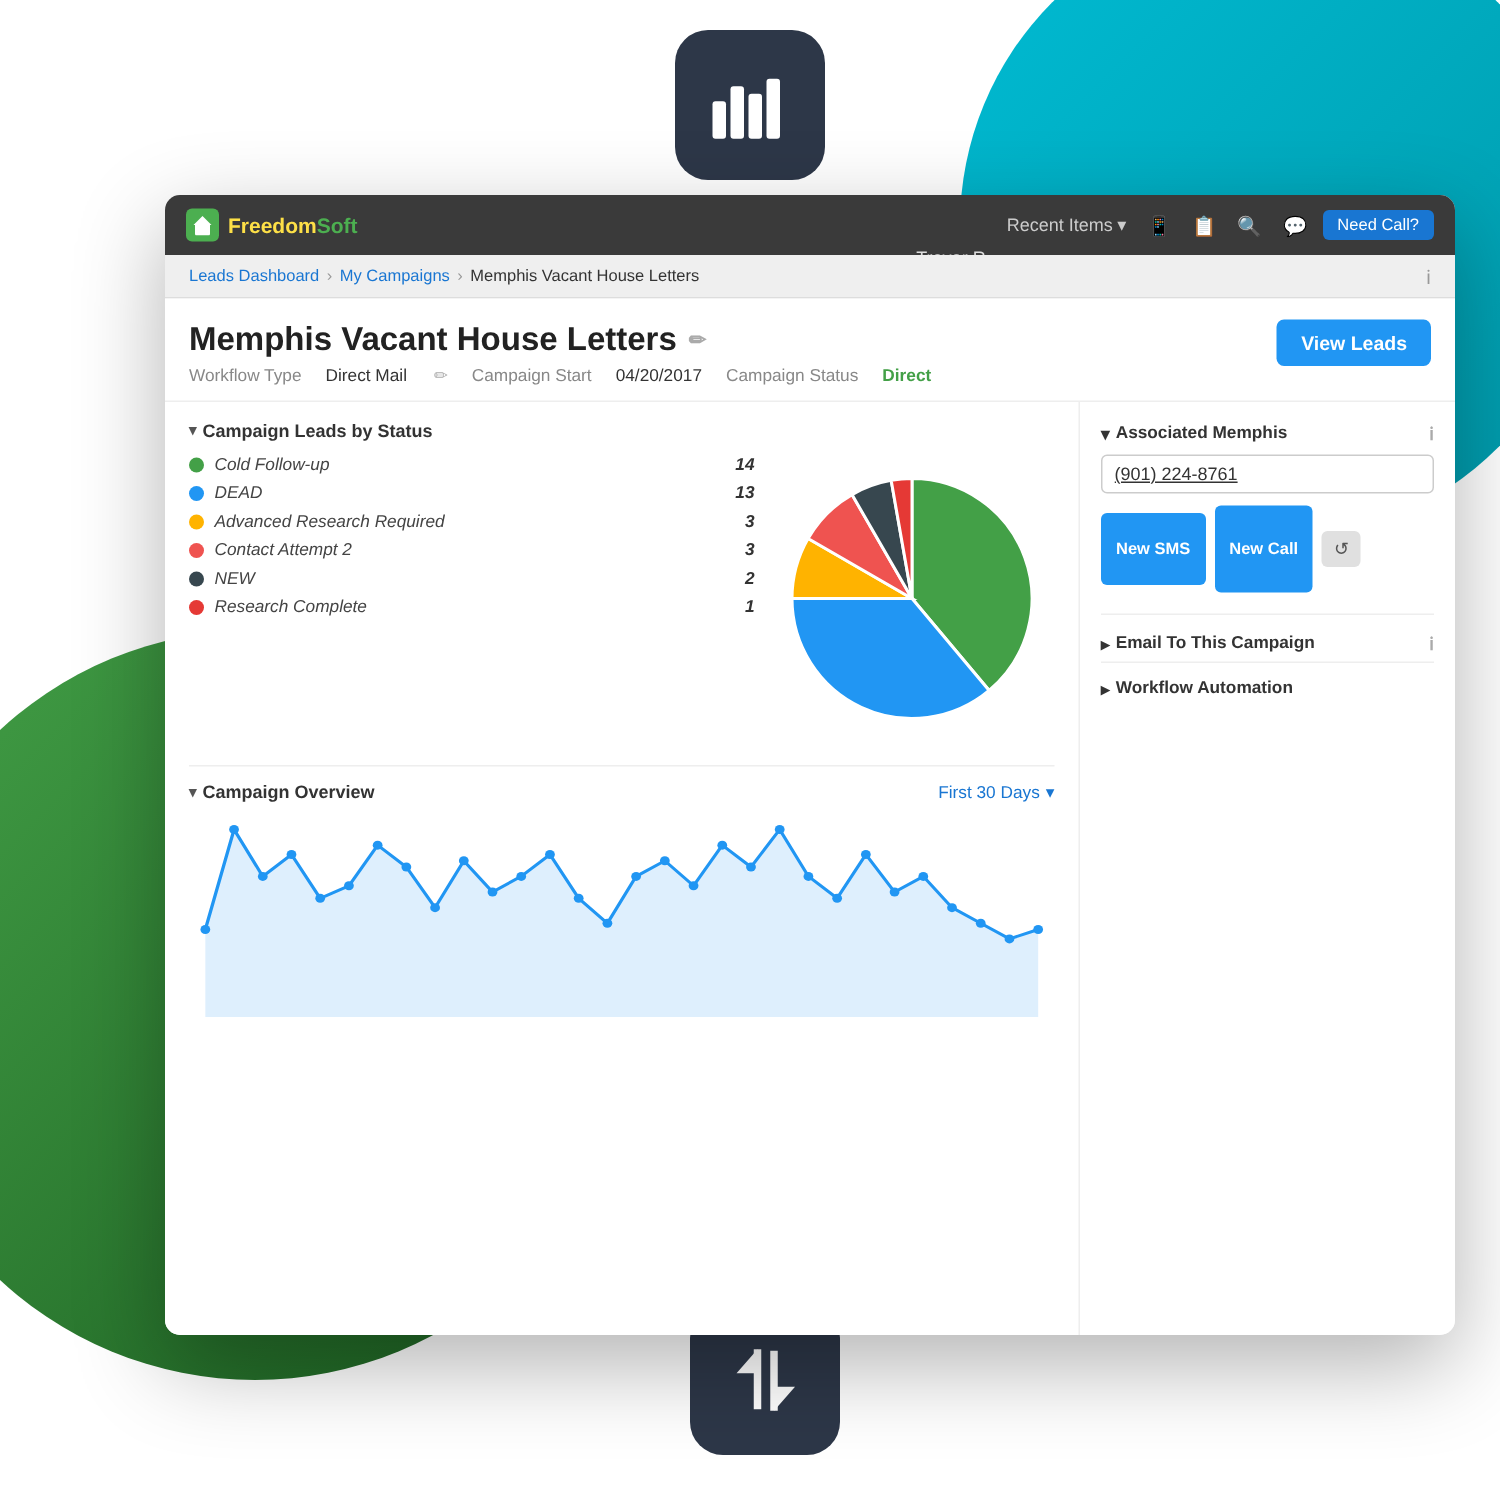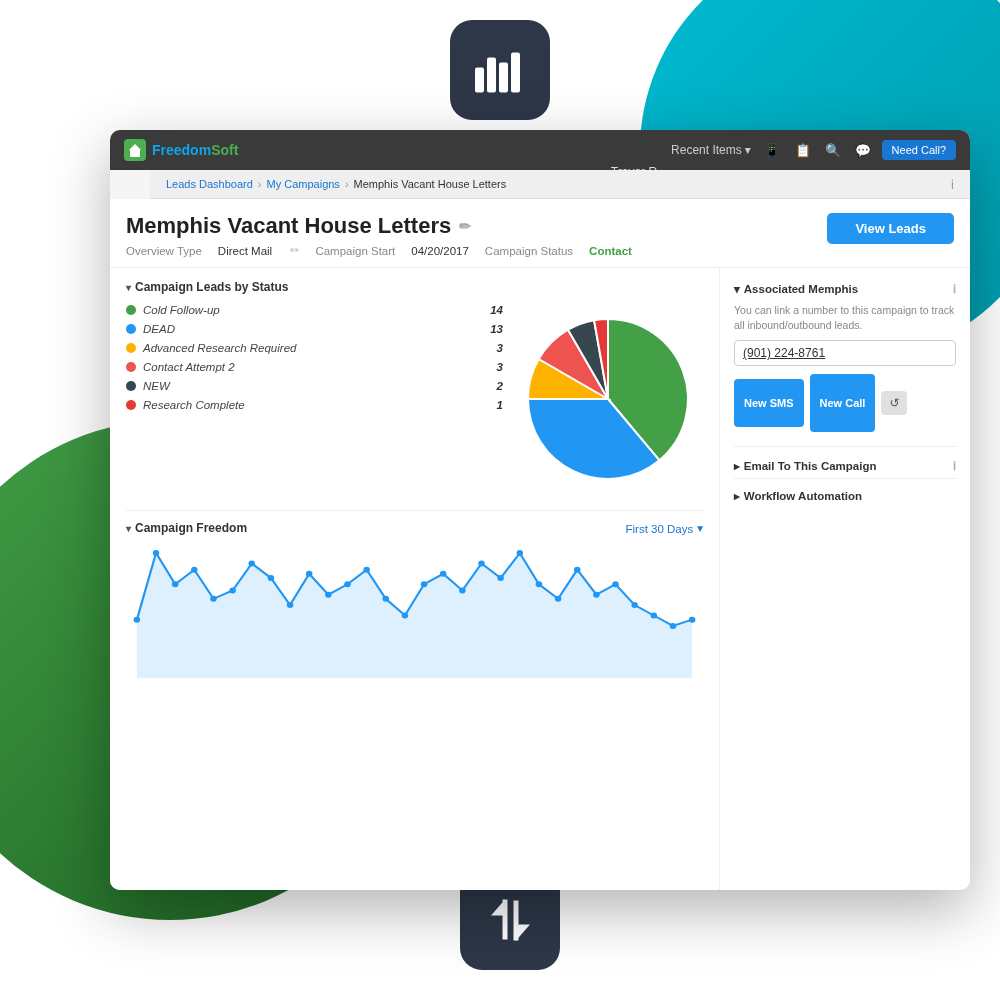--- a/index.html
+++ b/index.html
@@ -103,21 +103,21 @@
       width: 22px;
       height: 22px;
       background: #4caf50;
       border-radius: 4px;
       display: flex;
       align-items: center;
       justify-content: center;
     }
     .nav-logo-icon svg { width: 14px; height: 14px; fill: white; }
     .nav-logo-text { color: white; font-size: 14px; font-weight: 600; }
-    .nav-logo-text span { color: #0ea5e9; }
+    .nav-logo-text span { color: #fde047; }
     .nav-center {
       display: flex;
       align-items: center;
       gap: 14px;
       color: #ccc;
       font-size: 12px;
     }
     .nav-center .user-name { color: #ddd; margin-top: 44px; }
     .nav-center .recent-items { display: flex; align-items: center; gap: 3px; cursor: pointer; }
     .nav-icon { color: #aaa; font-size: 13px; cursor: pointer; }
@@ -136,21 +136,20 @@
     .breadcrumb-bar {
       background: #efefef;
       border-bottom: 1px solid #ddd;
       padding: 5px 16px;
       display: flex;
       align-items: center;
       gap: 5px;
       font-size: 11px;
       color: #666;
       flex-shrink: 0;
-      margin-left: 40px;
     }
     .breadcrumb-bar a { color: #1976d2; text-decoration: none; cursor: pointer; }
     .breadcrumb-bar .sep { color: #999; }
     .breadcrumb-bar .current { color: #333; font-weight: 500; }
     .breadcrumb-info { margin-left: auto; color: #999; font-size: 13px; cursor: pointer; }
 
     
     .main-content {
       flex: 1;
       overflow-y: auto;
@@ -184,21 +183,21 @@
       font-size: 11.5px;
       color: #888;
     }
     .campaign-meta .meta-val { color: #333; font-weight: 500; }
     .campaign-meta .meta-edit { color: #aaa; cursor: pointer; font-size: 11px; margin-left: 2px; }
     .campaign-meta .status-active { color: #43a047; font-weight: 600; }
     .view-leads-btn {
       background: #2196f3;
       color: white;
       border: none;
-      padding: 8px 28px;
+      padding: 8px 16px;
       border-radius: 5px;
       font-size: 13px;
       font-weight: 600;
       cursor: pointer;
     }
 
     
     .two-col {
       display: flex;
       gap: 0;
@@ -447,27 +446,27 @@
 
   <div class="main-content">
 
     <div class="page-header">
       <div class="page-header-left">
         <h1>
           <span>Memphis Vacant House Letters</span>
           <span class="edit-icon">✏</span>
         </h1>
         <div class="campaign-meta">
-          <span>Overview Type</span>
+          <span>Workflow Type</span>
           <span class="meta-val">Direct Mail</span>
           <span class="meta-edit">✏</span>
           <span>Campaign Start</span>
           <span class="meta-val">04/20/2017</span>
           <span>Campaign Status</span>
-          <span class="meta-val status-active">Contact</span>
+          <span class="meta-val status-active">Direct</span>
         </div>
       </div>
       <button class="view-leads-btn">View Leads</button>
     </div>
 
     <div class="two-col">
 
       <div class="left-col">
 
         <div class="section-header">
@@ -517,21 +516,21 @@
                 <path d="M95,95 L54.999999999999964,25.71796769724493 A80,80 0 0,1 81.10814578664558,16.215379759023364 Z" fill="#37474f" stroke="white" stroke-width="2"></path>
                 <path d="M95,95 L81.10814578664558,16.215379759023364 A80,80 0 0,1 94.99999999999999,15 Z" fill="#e53935" stroke="white" stroke-width="2"></path>
               </svg>
           </div>
         </div>
 
         <div class="overview-section">
           <div class="overview-header">
             <div class="section-header" style="margin-bottom:0">
               <span class="triangle">▾</span>
-              <span>Campaign Freedom</span>
+              <span>Campaign Overview</span>
             </div>
             <div class="period-selector">
               <span>First 30 Days</span>
               <span>▾</span>
             </div>
           </div>
           <div class="line-chart-container">
             <svg id="line-chart" width="100%" height="155" viewBox="0 0 530 155" preserveAspectRatio="none">
                 <path d="M10,135 L10,76.66666666666666 L27.586206896551722,10 L45.172413793103445,41.25 L62.75862068965517,26.666666666666657 L80.34482758620689,55.83333333333334 L97.9310344827586,47.5 L115.51724137931033,20.41666666666667 L133.10344827586206,35 L150.68965517241378,62.08333333333333 L168.2758620689655,30.83333333333333 L185.8620689655172,51.66666666666667 L203.44827586206895,41.25 L221.03448275862067,26.666666666666657 L238.62068965517238,55.83333333333334 L256.2068965517241,72.5 L273.7931034482758,41.25 L291.37931034482756,30.83333333333333 L308.9655172413793,47.5 L326.551724137931,20.41666666666667 L344.13793103448273,35 L361.7241379310344,10 L379.31034482758616,41.25 L396.8965517241379,55.83333333333334 L414.4827586206896,26.666666666666657 L432.06896551724134,51.66666666666667 L449.6551724137931,41.25 L467.24137931034477,62.08333333333333 L484.8275862068965,72.5 L502.41379310344826,82.91666666666666 L520,76.66666666666666 L520,135 Z" fill="rgba(33, 150, 243, 0.15)"></path>
                 <polyline points="10,76.66666666666666 27.586206896551722,10 45.172413793103445,41.25 62.75862068965517,26.666666666666657 80.34482758620689,55.83333333333334 97.9310344827586,47.5 115.51724137931033,20.41666666666667 133.10344827586206,35 150.68965517241378,62.08333333333333 168.2758620689655,30.83333333333333 185.8620689655172,51.66666666666667 203.44827586206895,41.25 221.03448275862067,26.666666666666657 238.62068965517238,55.83333333333334 256.2068965517241,72.5 273.7931034482758,41.25 291.37931034482756,30.83333333333333 308.9655172413793,47.5 326.551724137931,20.41666666666667 344.13793103448273,35 361.7241379310344,10 379.31034482758616,41.25 396.8965517241379,55.83333333333334 414.4827586206896,26.666666666666657 432.06896551724134,51.66666666666667 449.6551724137931,41.25 467.24137931034477,62.08333333333333 484.8275862068965,72.5 502.41379310344826,82.91666666666666 520,76.66666666666666" fill="none" stroke="#2196f3" stroke-width="2"></polyline>
@@ -572,21 +571,20 @@
       </div>
 
       <div class="right-col">
 
         <div class="right-section">
           <div class="right-section-header">
             <span class="triangle">▾</span>
             <span>Associated Memphis</span>
             <span class="info-icon">ℹ</span>
           </div>
-          <p class="section-desc">You can link a number to this campaign to track all inbound/outbound leads.</p>
           <input class="phone-input" type="text" value="(901) 224-8761" style="">
           <div class="action-btns">
             <button class="sms-btn">New SMS</button>
             <button class="call-btn">New Call</button>
             <button class="history-btn">↺</button>
           </div>
         </div>
 
         <div class="collapsible-section">
           <div class="collapsible-header">

